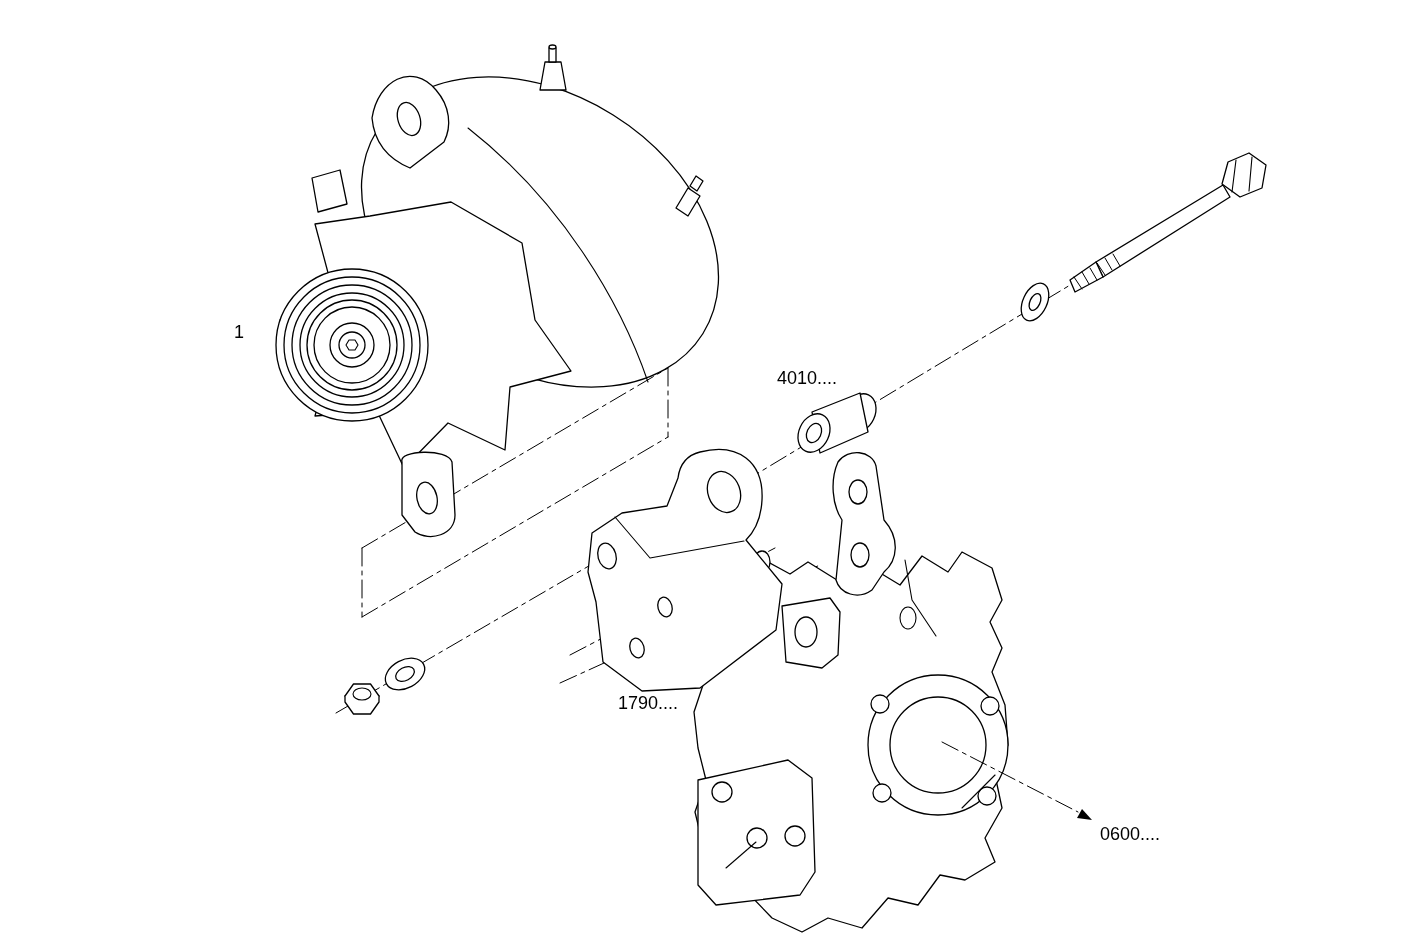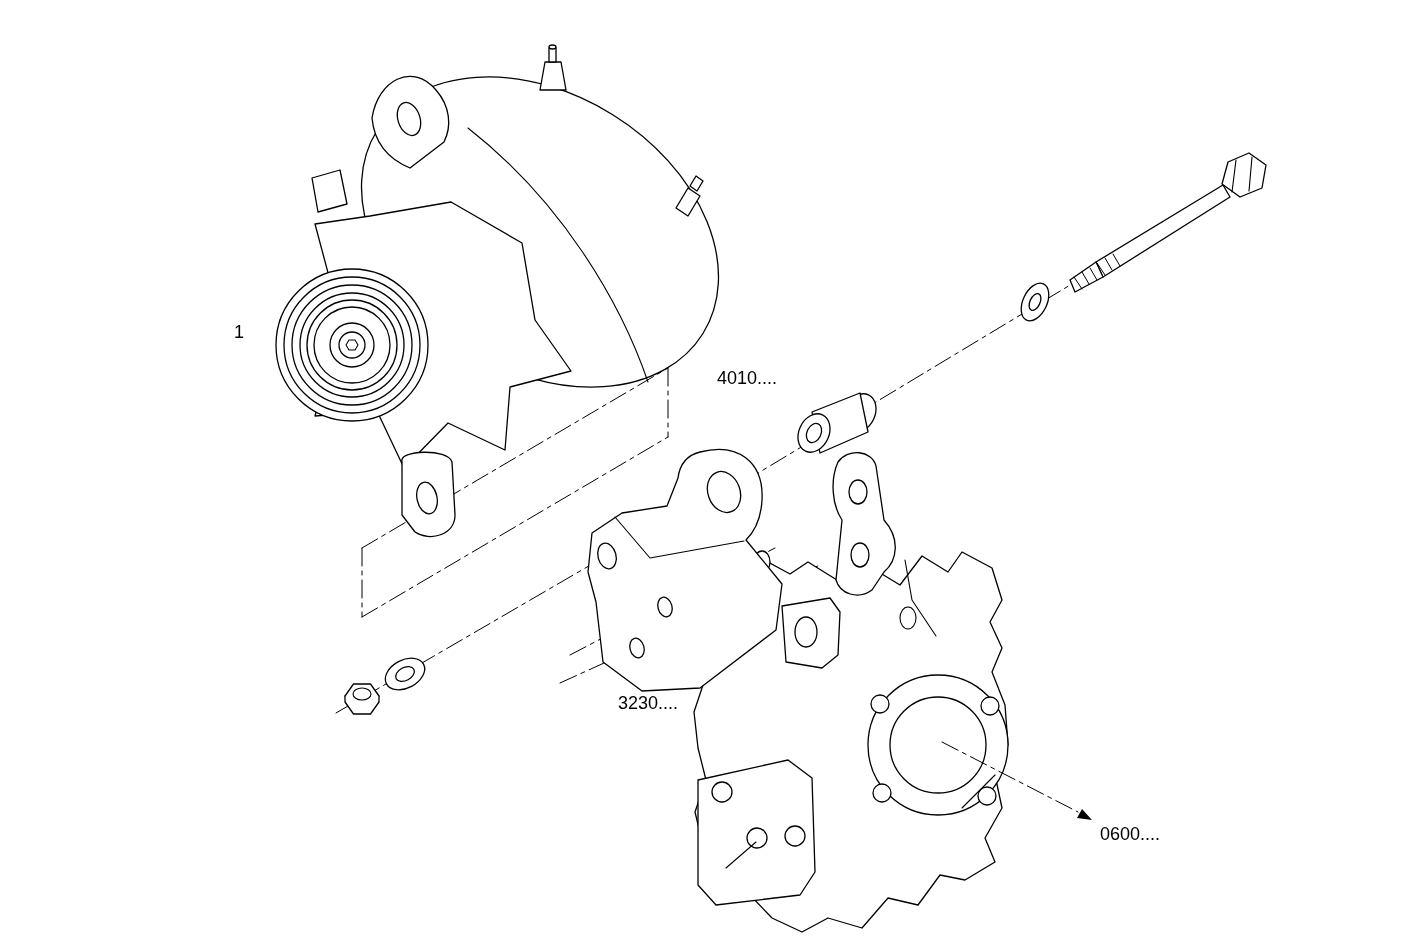--- a/index.html
+++ b/index.html
@@ -175,17 +175,17 @@
       <ellipse cx="362" cy="694" rx="9" ry="6" stroke-width="1.1"></ellipse>
     </g>
 
     <g>
       <line x1="942" y1="742" x2="1078" y2="812" stroke-width="1" stroke-dasharray="18 5 4 5"></line>
       <path d="M 1092 820 L 1077 818 L 1082 809 Z" fill="#000000" stroke="none"></path>
     </g>
   </svg>
 
   <div class="part-label" style="left:234px; top:322px;">1</div>
-  <div class="part-label" style="left:717px; top:368px;">4010....</div>
-  <div class="part-label" style="left:618px; top:693px;">3230....</div>
+  <div class="part-label" style="left:777px; top:368px;">4010....</div>
+  <div class="part-label" style="left:618px; top:693px;">1790....</div>
   <div class="part-label" style="left:1100px; top:824px;">0600....</div>
 
 </div>
 
 </body></html>

